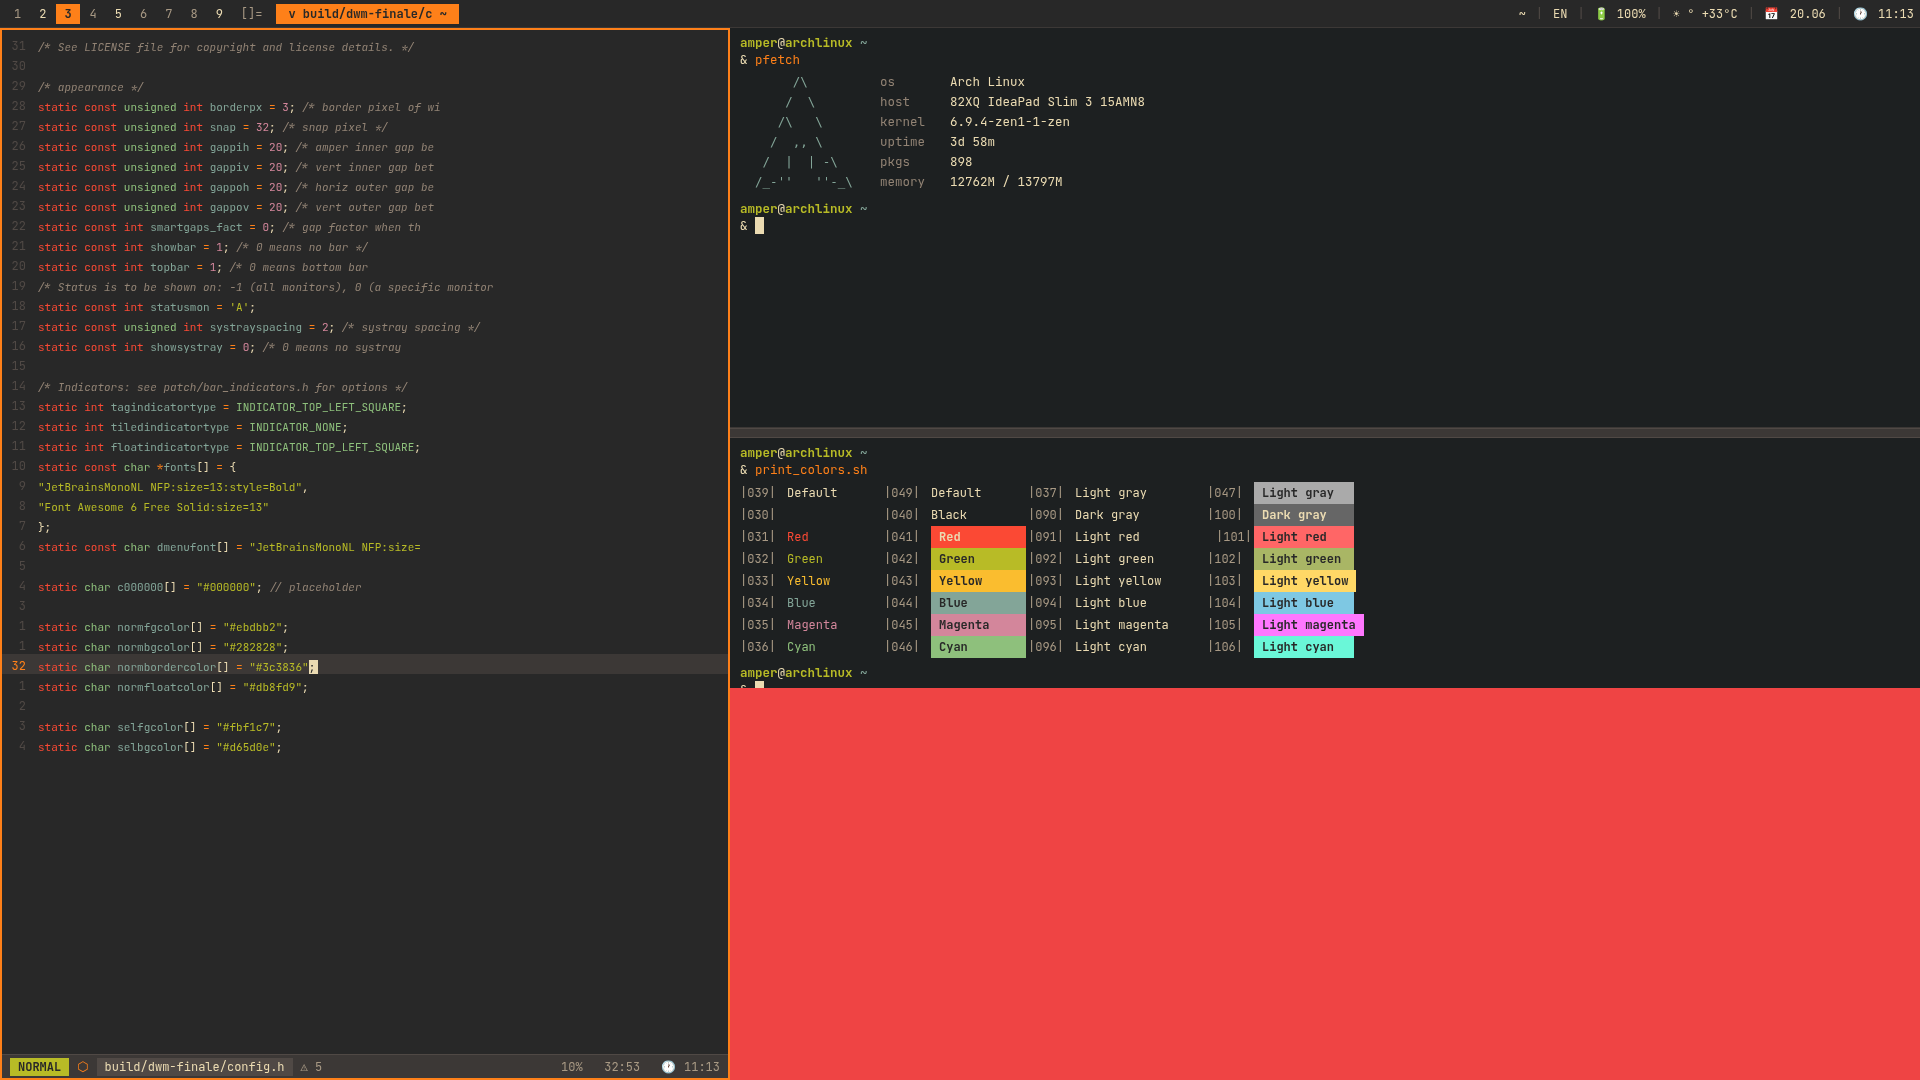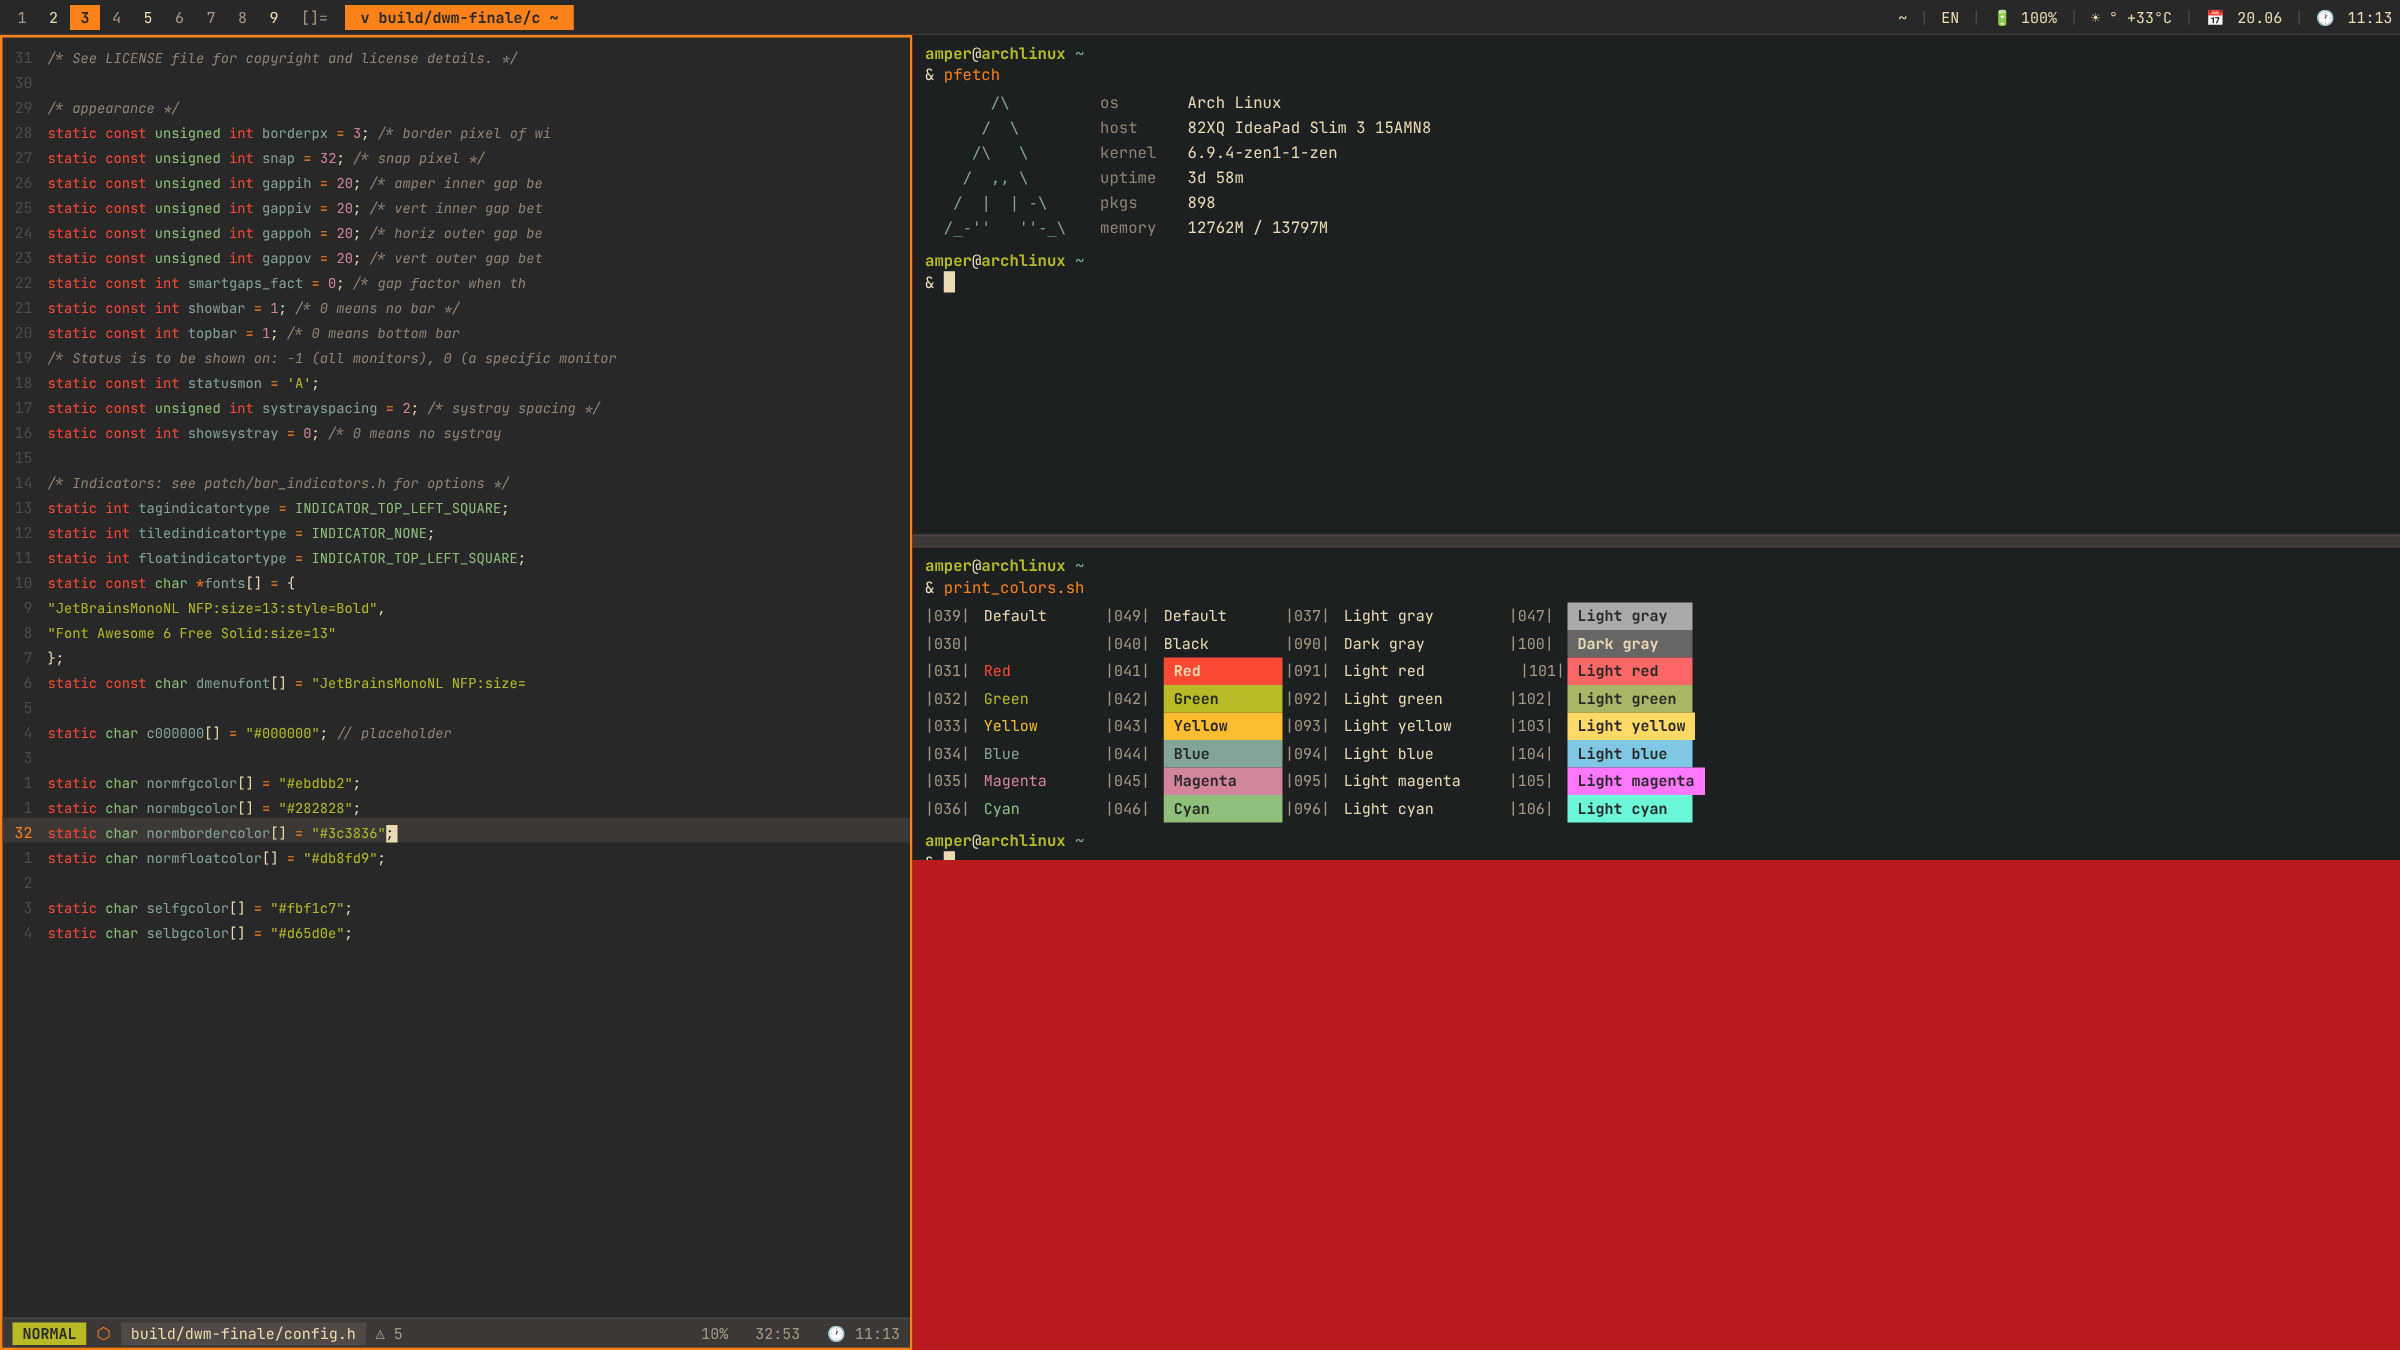--- a/index.html
+++ b/index.html
@@ -141,21 +141,21 @@
       font-size: 12px;
     }
     .status-info { color: #a89984; font-size: 12px; }
     .status-right { margin-left: auto; color: #a89984; font-size: 12px; }
 
     
     #right-panel {
       flex: 1;
       display: flex;
       flex-direction: column;
-      background: #b91c1c;
+      background: #ef4444;
     }
 
     
     .term-pane {
       flex: 1;
       background: #1d2021;
       border-bottom: 1px solid #3c3836;
       padding: 6px 10px;
       overflow: hidden;
       font-size: 12.5px;

